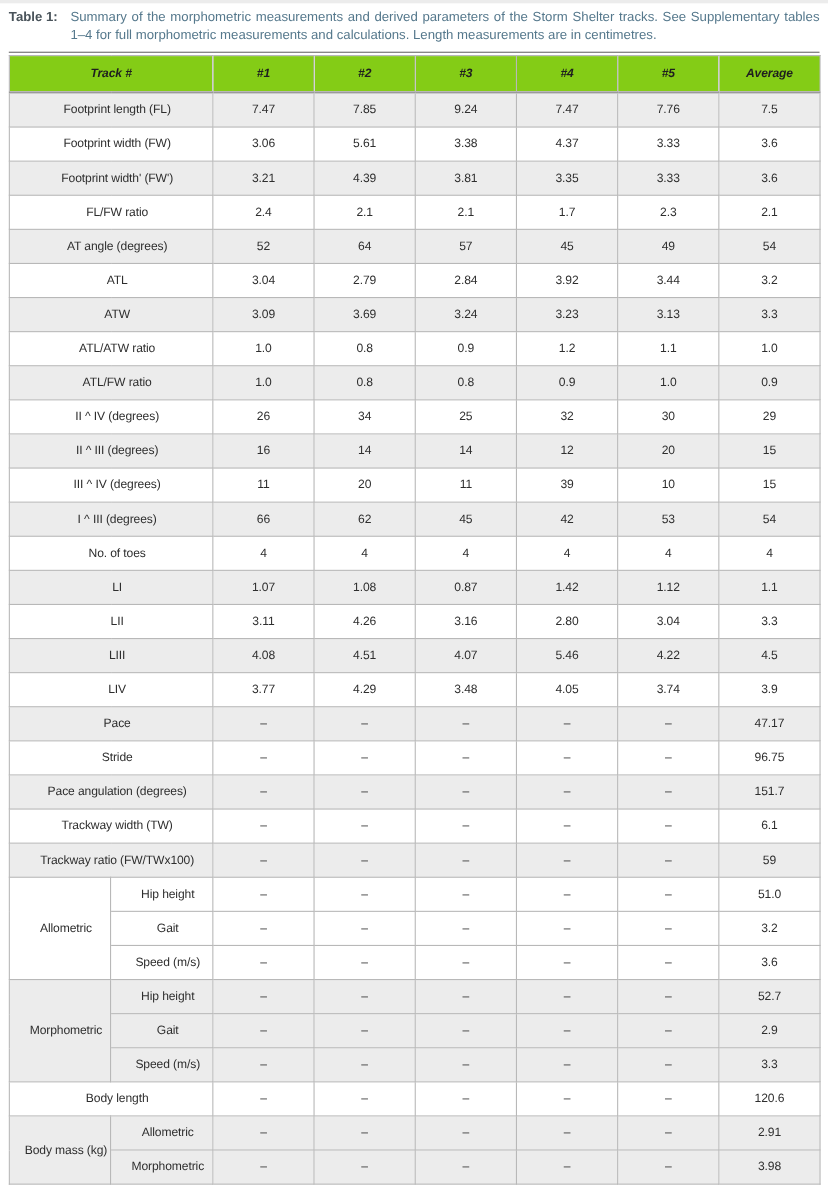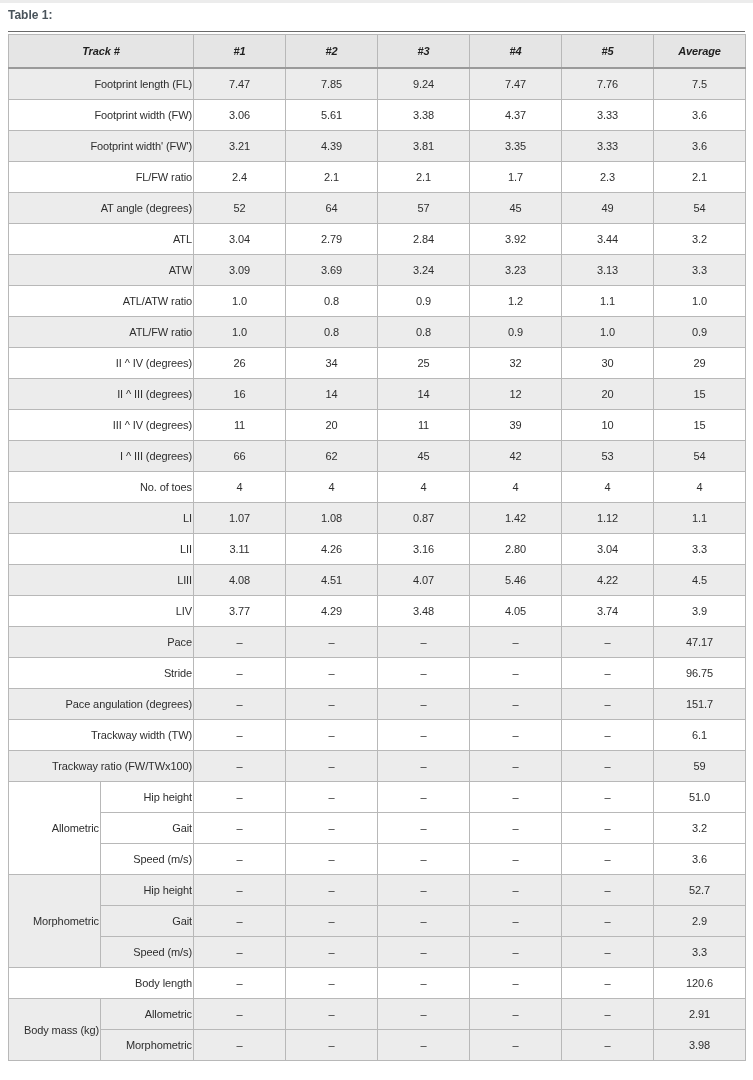--- a/index.html
+++ b/index.html
@@ -39,33 +39,34 @@
     letter-spacing:-0.1px;
     overflow:hidden;
     white-space:nowrap;
   }
   thead th {
     font-weight:bold;
     font-style:italic;
     color:#1f1f1f;
     height:30px;
     text-align:center;
-    background:#e5e5e5;
+    background:#84cc16;
     border-bottom:2px solid #9a9a9a;
   }
   tbody td { height:28px; background:#ffffff; }
-  .row-label, .group-label, .sub-label { text-align:right; padding-left:12px; }
+  .row-label, .group-label, .sub-label { text-align:center; padding-left:12px; }
   .val { text-align:center; }
   tr.shaded td { background:#ececec; }
 </style>
 </head>
 <body>
 
 <div class="caption">
   <span class="cap-label">Table 1:</span>
+  <span class="cap-text">Summary of the morphometric measurements and derived parameters of the Storm Shelter tracks. See Supplementary tables 1–4 for full morphometric measurements and calculations. Length measurements are in centimetres.</span>
 </div>
 
 <div class="topline"></div>
 
 <table>
   <colgroup>
     <col style="width:92px">
       <col style="width:93px">
     <col style="width:92px">
       <col style="width:92px">

